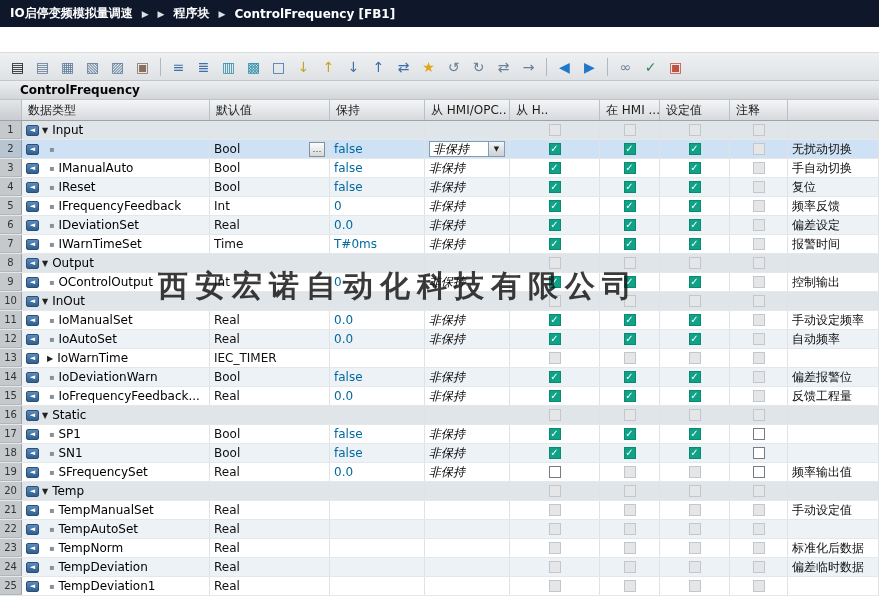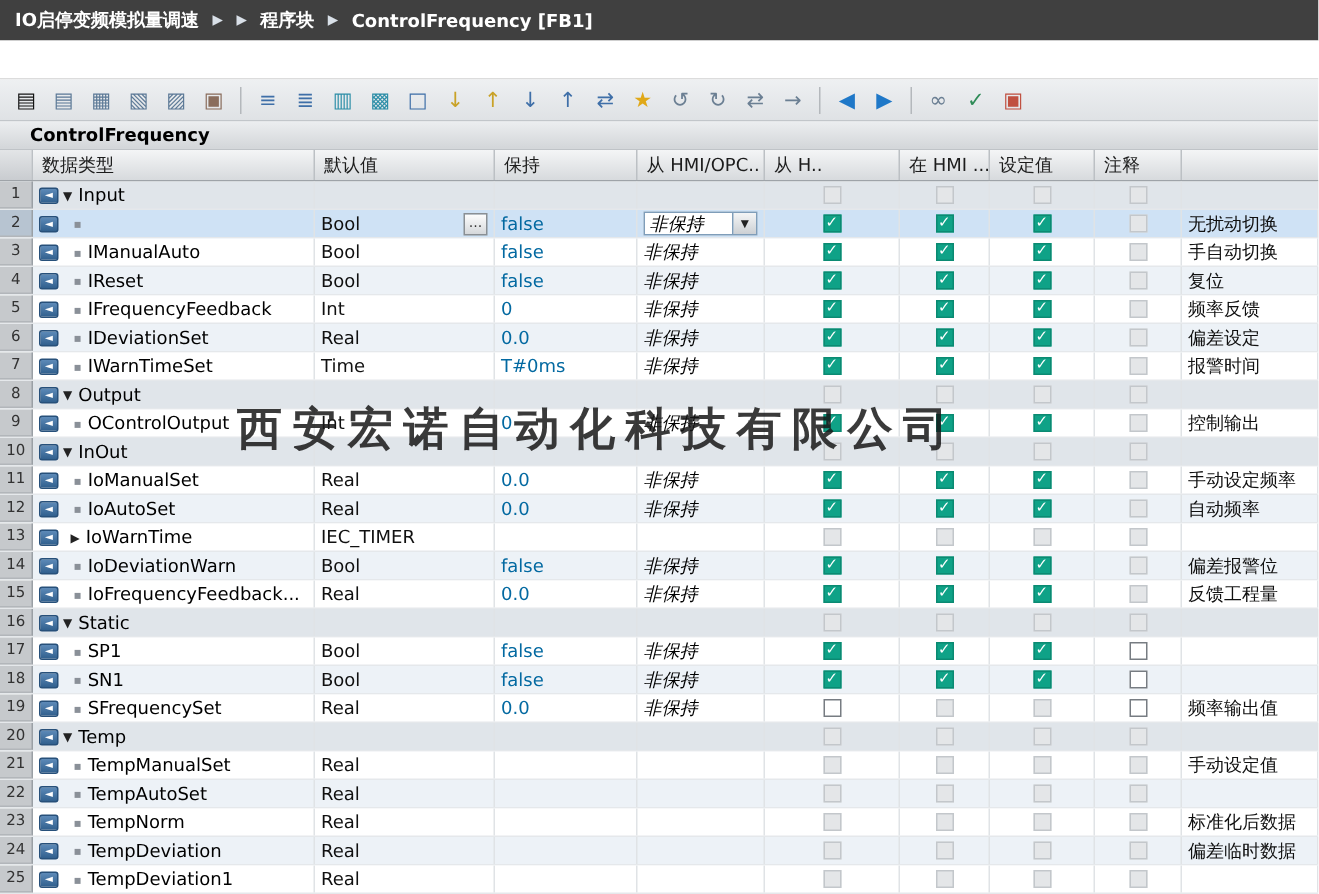--- a/index.html
+++ b/index.html
@@ -5,21 +5,21 @@
   * { box-sizing: border-box; }
   html,body { margin:0; padding:0; }
   body {
     width:879px; height:596px; overflow:hidden; position:relative;
     font-family:"DejaVu Sans","Liberation Sans",sans-serif; font-size:12px;
     background:#fff; color:#111;
   }
 
   
   .breadcrumb {
-    height:27px; background:#404040; color:#fff;
+    height:27px; background:#0f172a; color:#fff;
     display:flex; align-items:center; padding:0 10px; gap:9px;
     font-weight:bold; font-size:12px;
   }
   .crumb { white-space:nowrap; cursor:default; }
   .crumb-sep { color:#d9e0e8; font-size:9px; }
 
   
   .menu-strip { height:26px; background:#ffffff; border-bottom:1px solid #dcdcdc; }
 
   

